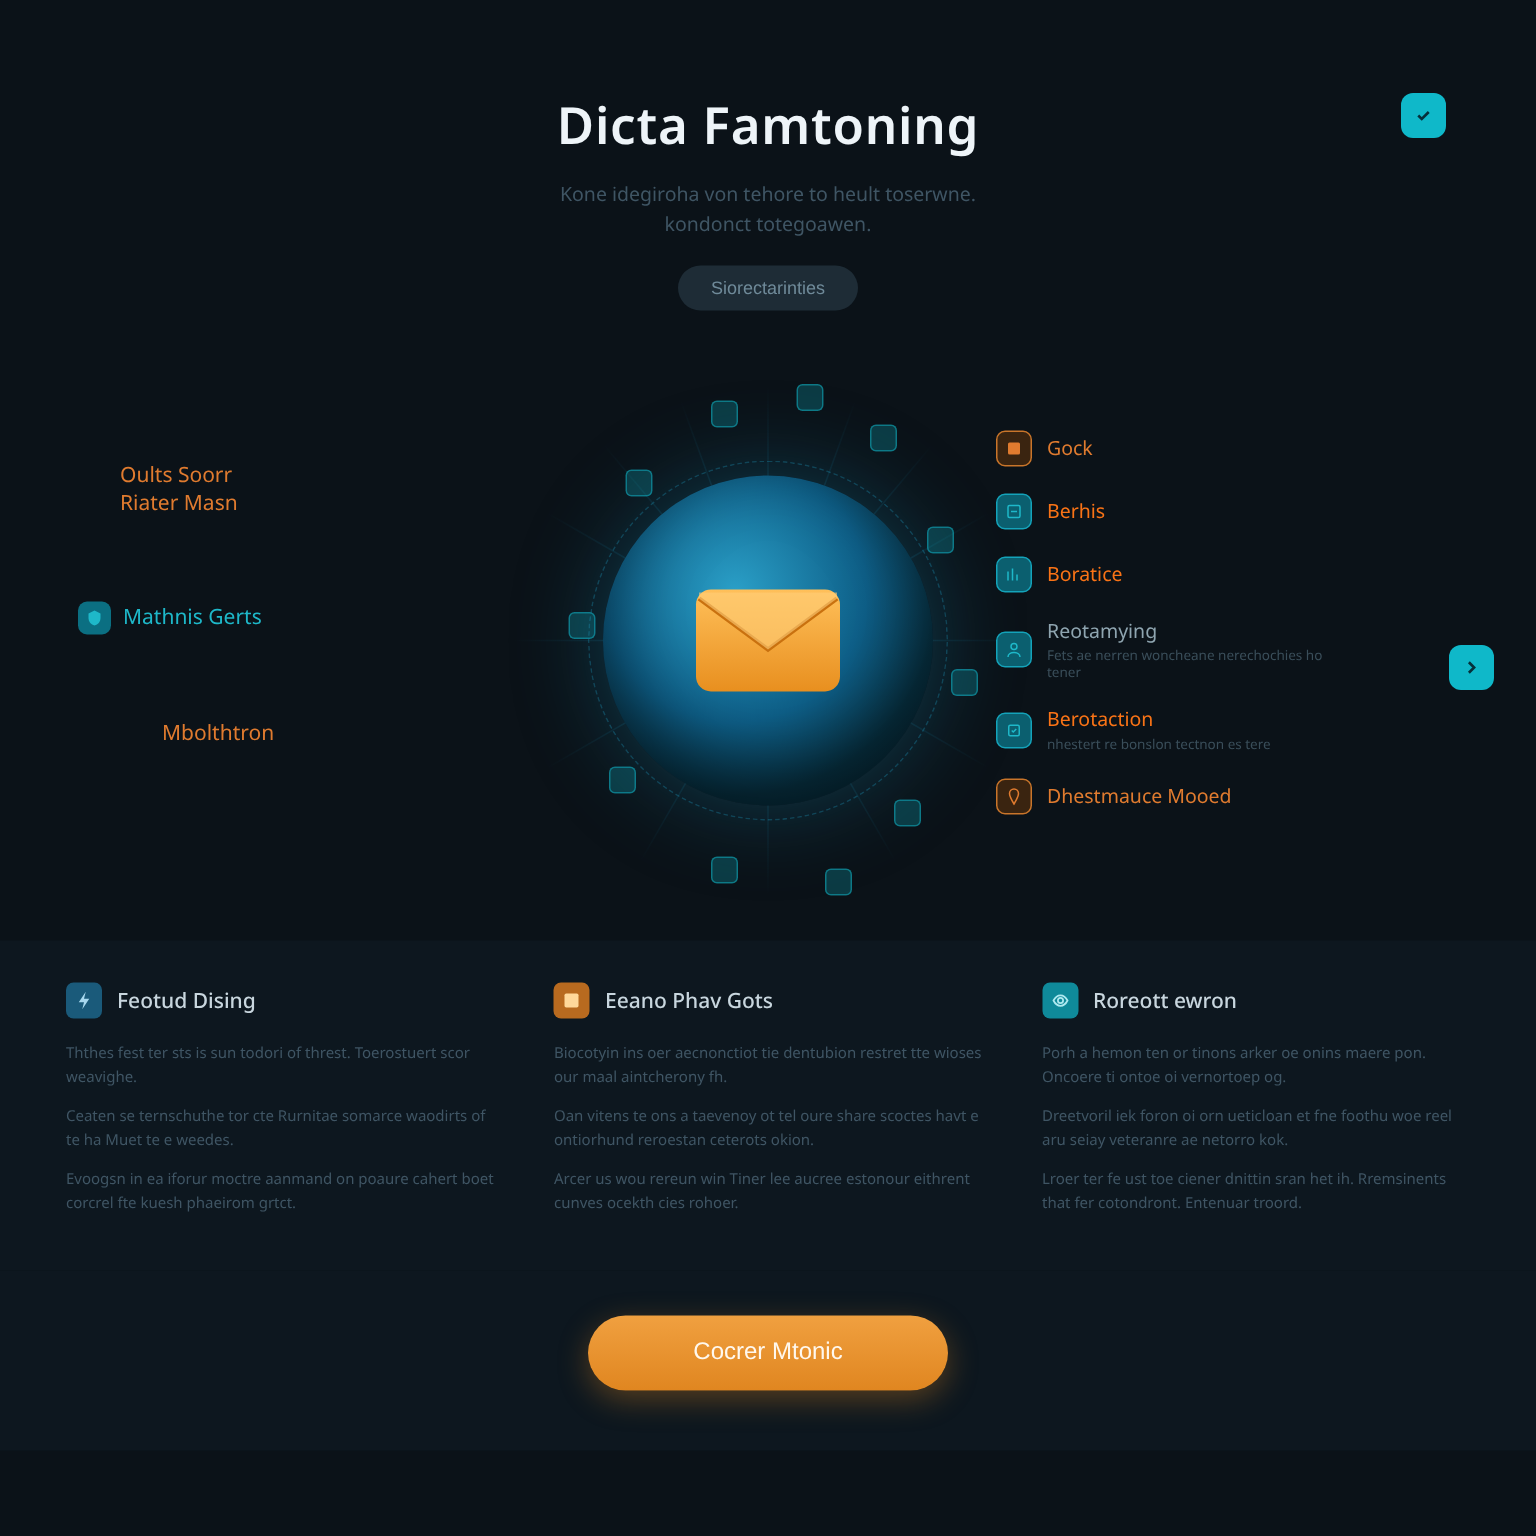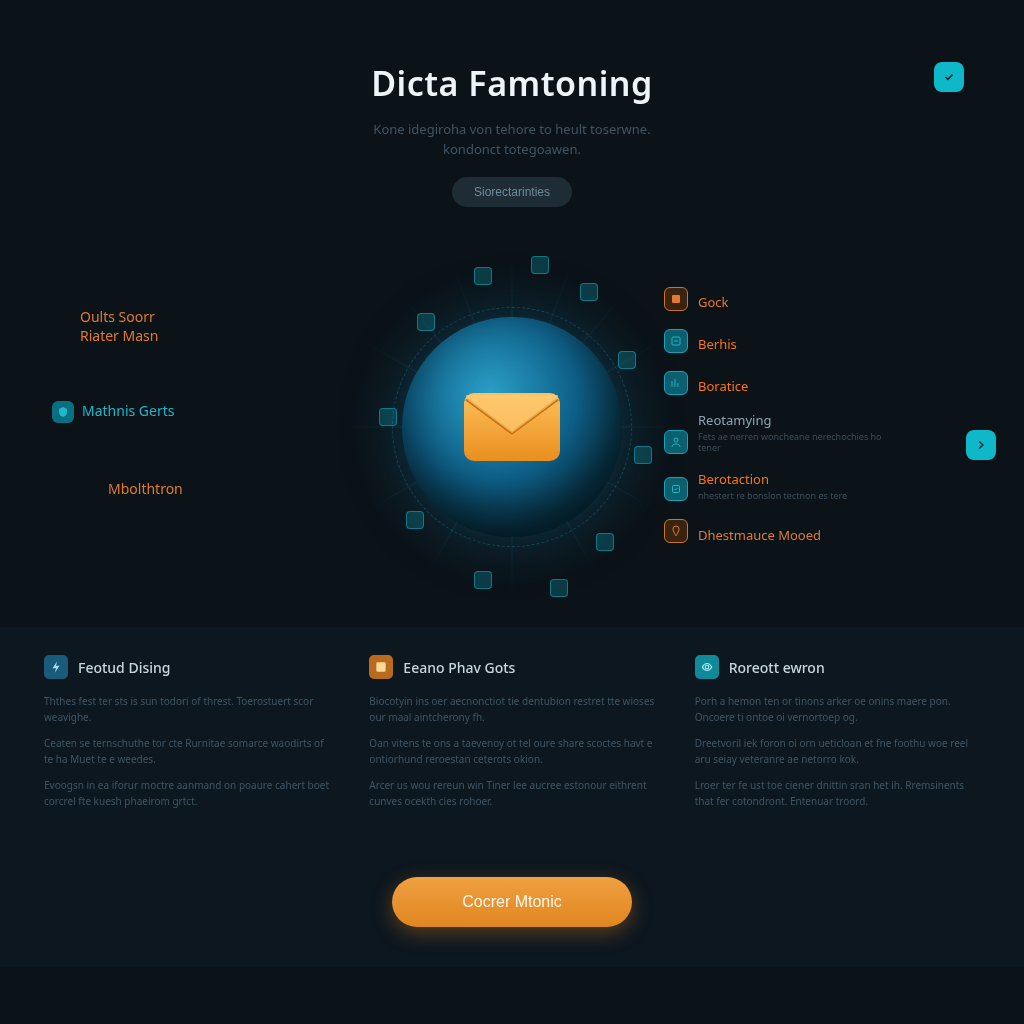--- a/index.html
+++ b/index.html
@@ -17,21 +17,21 @@
 .envelope{position:absolute;left:50%;top:50%;transform:translate(-50%,-50%);width:100px;height:72px}
 .rays{position:absolute;left:50%;top:50%;transform:translate(-50%,-50%);width:380px;height:380px;pointer-events:none}
 .ray{position:absolute;left:50%;top:50%;width:1px;height:170px;background:linear-gradient(to top,rgba(20,140,180,0.4),rgba(20,140,180,0));transform-origin:bottom center}
 .node{position:absolute;width:18px;height:18px;border-radius:4px;background:rgba(15,184,201,0.25);border:1px solid rgba(15,184,201,0.5)}
 .left-labels{position:absolute;left:80px;top:80px;display:flex;flex-direction:column;gap:56px;text-align:left}
 .left-labels .lbl{font-size:14px}
 .lbl.orange{color:#e07b2f}
 .lbl.teal{color:#1eb8c9}
 .lbl.teal .chip{display:inline-flex;width:22px;height:22px;background:#0b6f82;border-radius:6px;margin-right:8px;vertical-align:middle;align-items:center;justify-content:center}
 .right-list{position:absolute;right:130px;top:60px;display:flex;flex-direction:column;gap:18px;width:230px}
-.r-item{display:flex;align-items:flex-end;gap:10px}
+.r-item{display:flex;align-items:center;gap:10px}
 .r-icon{width:24px;height:24px;border-radius:6px;flex-shrink:0;display:flex;align-items:center;justify-content:center;font-size:12px}
 .r-icon.teal{background:#0b5f6f;border:1px solid #14a3ba}
 .r-icon.orange{background:#3a2410;border:1px solid #c9752a}
 .r-text{flex:1}
 .r-title{font-size:13px;line-height:1.2}
 .r-title.orange{color:#e07b2f}
 .r-title.teal{color:#f97316}
 .r-title.grey{color:#8fa5b0}
 .r-sub{font-size:9px;color:#3a4e5a;line-height:1.3;margin-top:2px}
 .features{background:#0d171f;padding:28px 44px 28px;display:grid;grid-template-columns:repeat(3,1fr);gap:40px}

